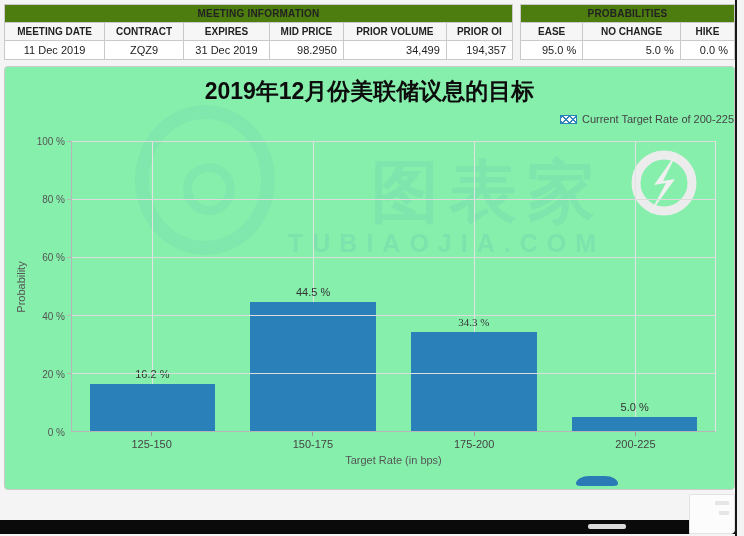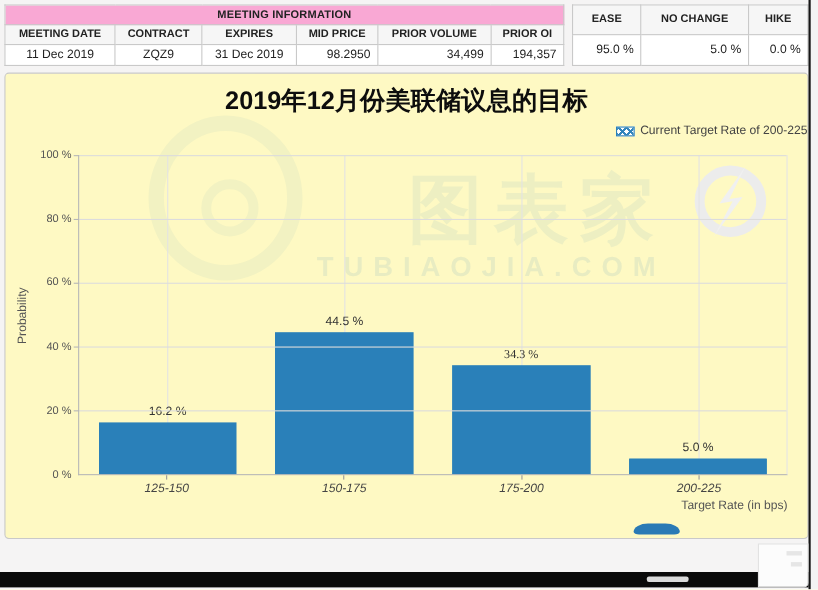--- a/index.html
+++ b/index.html
@@ -15,29 +15,29 @@
   }
   .tab.selected { background:#3c5a74; color:#fff; font-weight:bold; border-color:#3c5a74; }
 
   
   .tables-row { display:flex; gap:7px; margin:4px 9px 0 4px; }
   table { border-collapse:collapse; background:#fff; }
   .panel-table { border:1px solid #b9b9b9; }
   .meeting-table { width:509px; }
   .prob-table { width:215px; }
   th, td { border:1px solid #c9c9c9; font-size:10px; padding:3px 6px; color:#222; }
-  .tbl-title th { background:#f9a8d4; font-weight:bold; text-align:center; letter-spacing:.2px; }
+  .tbl-title th { background:#4d7c0f; font-weight:bold; text-align:center; letter-spacing:.2px; }
   .tbl-head th { background:#f6f6f6; font-weight:bold; text-align:center; }
   .tbl-data td { background:#fff; font-size:11px; text-align:center; }
   .tbl-data td.num { text-align:right; }
 
   
   .chart-panel {
     position:relative; margin:6px 9px 0 4px; height:424px;
-    background:#fef9c3; border:1px solid #c9c9c9; border-radius:4px; overflow:hidden;
+    background:#86efac; border:1px solid #c9c9c9; border-radius:4px; overflow:hidden;
   }
   .chart-title { text-align:center; margin-top:9px; font-size:23px; font-weight:bold; color:#0d0d0d; }
   .legend { display:flex; justify-content:flex-end; align-items:center; gap:5px; margin-top:6px; }
   .legend-label { font-size:11px; color:#444; }
   .hatch {
     background-color:#fff;
     background-image:
       repeating-linear-gradient(45deg,  rgba(42,128,185,.95) 0 2px, transparent 2px 5px),
       repeating-linear-gradient(135deg, rgba(42,128,185,.95) 0 2px, transparent 2px 5px);
     border:1px solid #2a80b9;
@@ -64,26 +64,26 @@
   .slot { flex:1; position:relative; }
   .vgrid { position:absolute; left:50%; top:0; bottom:0; width:1px; background:#e3e3e3; }
   .bar { position:absolute; bottom:0; left:11%; right:11%; background:#2a80b9; }
   .bar-label {
     position:absolute; left:0; right:0; text-align:center;
     font-size:11px; color:#333; white-space:nowrap;
   }
 
   .xlabels { display:flex; margin:0 18px 0 8px; }
   .xlabels .spacer { width:58px; }
-  .xcells { flex:1; display:flex;font-style:italic; }
+  .xcells { flex:1; display:flex; }
   .xcell { flex:1; text-align:center; }
   .xtick { width:1px; height:4px; background:#999; margin:0 auto; }
   .xcat { font-size:11px; color:#444; margin-top:2px; }
   .xaxis-title-row { display:flex; margin:4px 18px 0 8px; }
-  .xaxis-title { flex:1; text-align:right; font-size:11px; color:#555; margin-left:58px; }
+  .xaxis-title { flex:1; text-align:center; font-size:11px; color:#555; margin-left:58px; }
 
   
   .watermark { position:absolute; top:70px; left:130px; width:470px; text-align:right; pointer-events:none;margin-top:20px; }
   .wm-cn { font-size:68px; font-weight:bold; color:rgba(42,128,185,.08); letter-spacing:10px; line-height:1; }
   .wm-en { font-size:25px; font-weight:bold; color:rgba(42,128,185,.10); letter-spacing:9px; margin-top:4px; }
   .wm-logo {
     position:absolute; top:38px; left:130px; width:140px; height:150px;
     border:14px solid rgba(42,128,185,.055); border-radius:50%; pointer-events:none;
   }
   .wm-logo::after {
@@ -134,20 +134,23 @@
             <td>ZQZ9</td>
             <td>31 Dec 2019</td>
             <td class="num">98.2950</td>
             <td class="num">34,499</td>
             <td class="num">194,357</td>
           </tr>
     </tbody>
       </table>
     <table class="panel-table prob-table">
       <tbody>
+          <tr class="tbl-title">
+            <th colspan="3">PROBABILITIES</th>
+          </tr>
       <tr class="tbl-head">
             <th>EASE</th>
             <th>NO CHANGE</th>
             <th>HIKE</th>
           </tr>
       <tr class="tbl-data">
             <td class="num">95.0 %</td>
             <td class="num">5.0 %</td>
             <td class="num">0.0 %</td>
           </tr>

